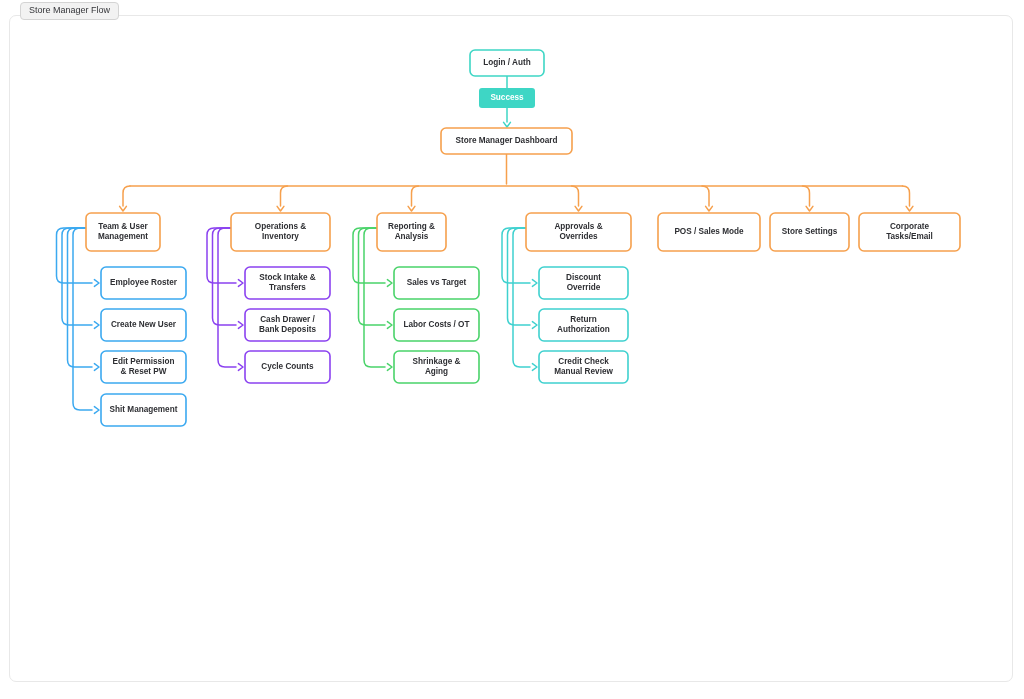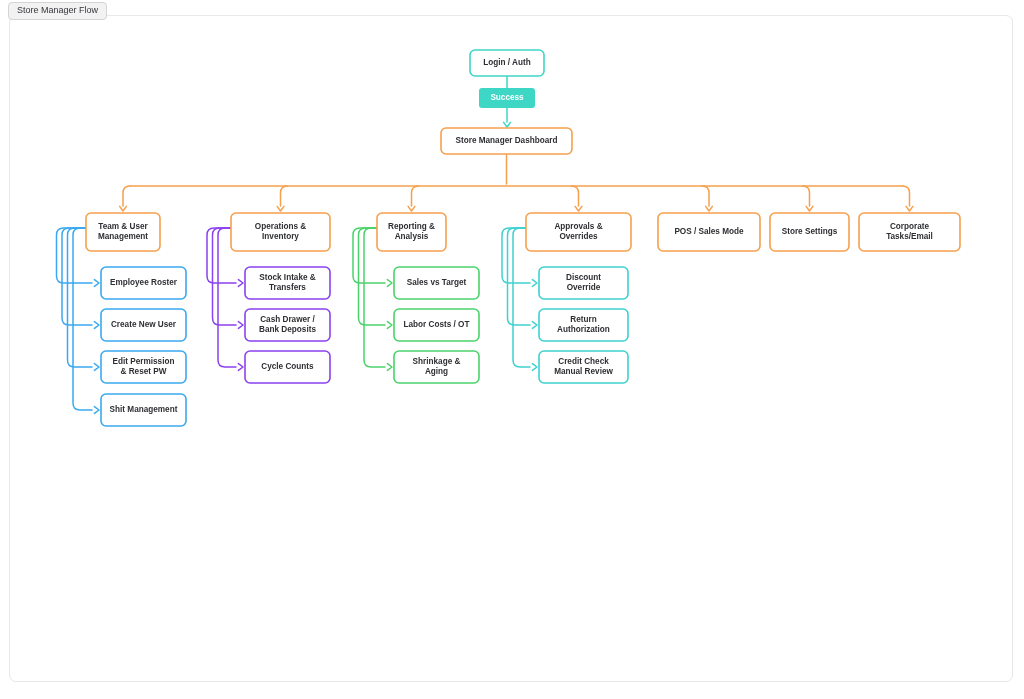--- a/index.html
+++ b/index.html
@@ -12,21 +12,21 @@
   #page {
     position: relative;
     width: 1024px;
     height: 699px;
     overflow: hidden;
     background: #ffffff;
   }
   
   .title-tab {
     position: absolute;
-    left: 8px;
+    left: 20px;
     top: 2px;
     padding: 3px 8px 4px 8px;
     background: #f2f2f2;
     border: 1px solid #d4d4d4;
     border-radius: 4px;
     font-size: 9px;
     color: #35363a;
     line-height: 1;
     white-space: nowrap;
     z-index: 5;

